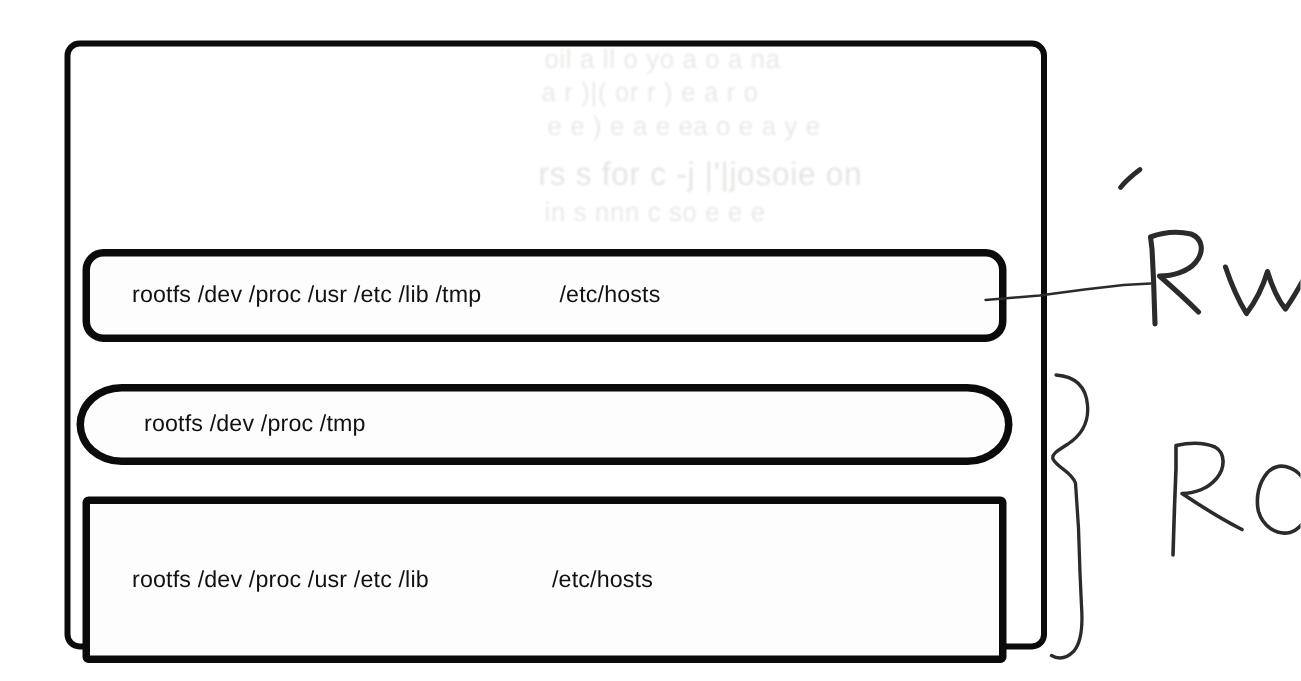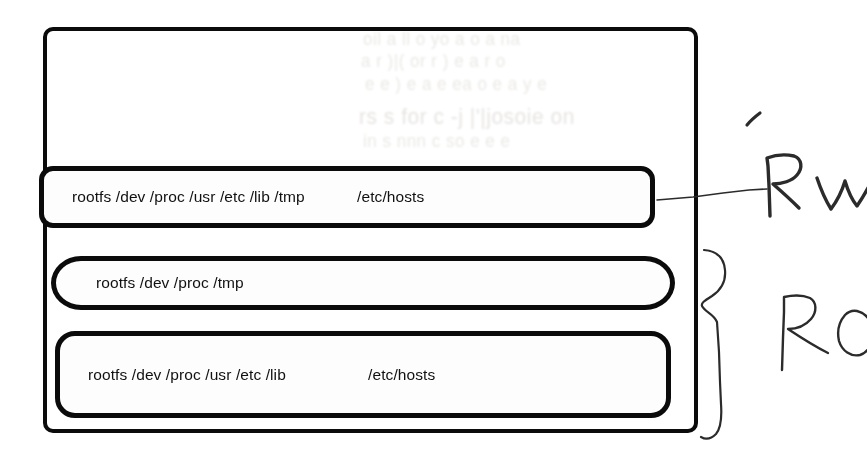--- a/index.html
+++ b/index.html
@@ -50,40 +50,40 @@
   
   .layer {
     position: absolute;
     box-sizing: border-box;
     border: 5px solid #0b0b0b;
     background: #fdfdfd;
     display: flex;
     align-items: center;
   }
   .layer-1 {
-    left: 6px;
+    left: 22px;
     top: 166px;
     width: 616px;
     height: 62px;
     border-radius: 14px;
   }
   .layer-2 {
     left: 18px;
     top: 256px;
     width: 624px;
     height: 54px;
     border-radius: 30px / 27px;
     border-width: 5px;
   }
   .layer-3 {
     left: 22px;
     top: 331px;
     width: 616px;
-    height: 87px;
-    border-radius: 20px;
+    height: 111px;
+    border-radius: 4px;
   }
 
   .layer-text {
     font-family: "Liberation Sans", sans-serif;
     font-size: 15.5px;
     color: #111111;
     white-space: nowrap;
     letter-spacing: 0.1px;
   }
   .mounts   { position: absolute; }

